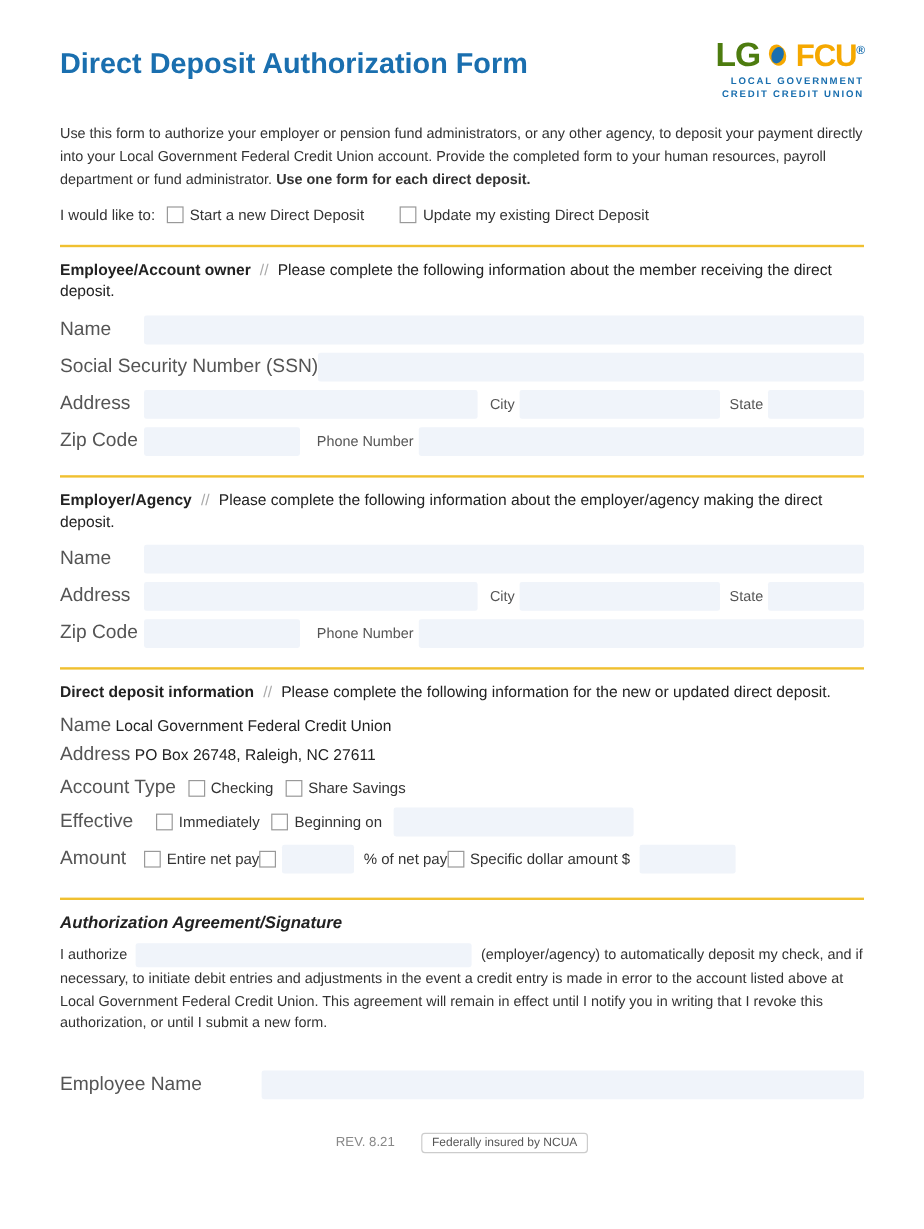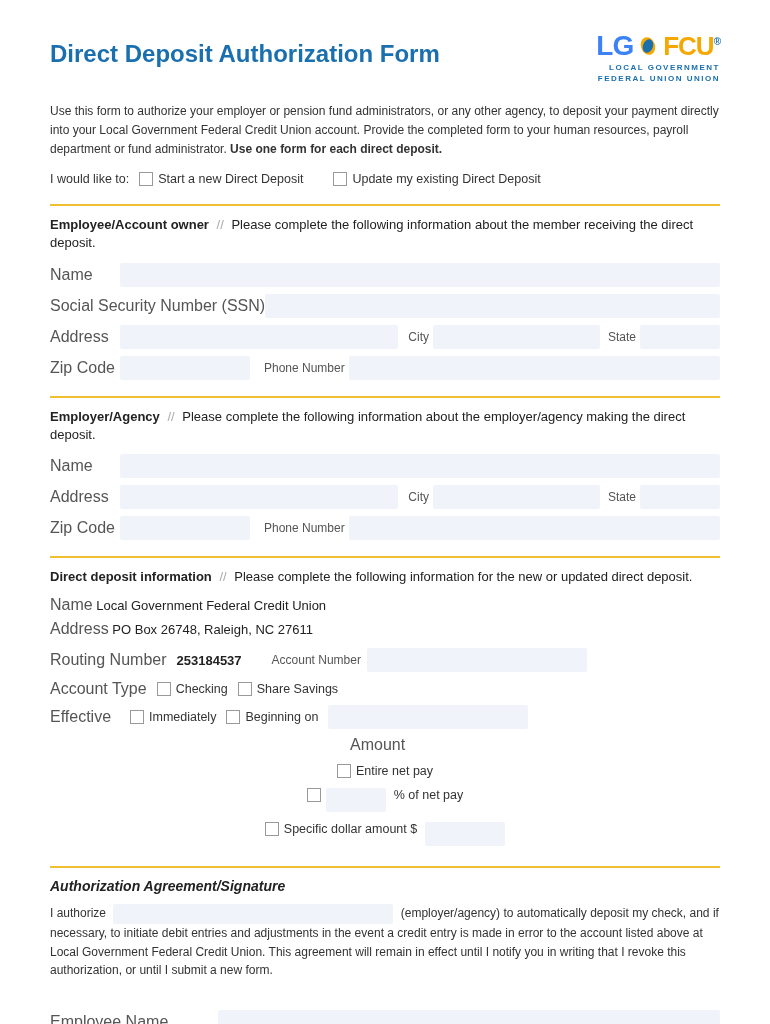--- a/index.html
+++ b/index.html
@@ -30,21 +30,21 @@
       align-items: flex-end;
     }
     .logo-box {
       display: flex;
       align-items: center;
       gap: 4px;
     }
     .logo-lg {
       font-size: 28px;
       font-weight: 900;
-      color: #3b82f6;
+      color: #4d7c0f;
       letter-spacing: -1px;
     }
     .logo-leaf {
       width: 22px;
       height: 22px;
     }
     .logo-fcu {
       font-size: 26px;
       font-weight: 900;
       color: #f5a800;
@@ -162,41 +162,39 @@
     }
     .check-row {
       display: flex;
       align-items: center;
       gap: 10px;
       margin-bottom: 7px;
       flex-wrap: wrap;
     }
     .check-item {
       display: flex;
-      align-items: flex-start;
+      align-items: center;
       gap: 5px;
       font-size: 12.5px;
       color: #333;
     }
     .check-field {
       height: 24px;
       background: #f0f4fa;
       border: none;
       border-radius: 2px;
       width: 200px;
       font-size: 12px;
       padding: 0 6px;
     }
     .amount-row {
       display: flex;
       align-items: center;
-      gap: 10px;
       margin-bottom: 20px;
       flex-wrap: wrap;
-      flex-direction: column;
     }
     .auth-section {
       border-top: 2px solid #f0c030;
       padding-top: 10px;
       margin-bottom: 12px;
     }
     .auth-title {
       font-size: 14px;
       font-weight: 900;
       font-style: italic;
@@ -278,21 +276,21 @@
       <span class="logo-lg">LG</span>
 
       <svg class="logo-leaf" viewBox="0 0 22 22" xmlns="http://www.w3.org/2000/svg">
         <ellipse cx="11" cy="11" rx="7" ry="9" fill="#f5a800" transform="rotate(-20 11 11)"></ellipse>
         <ellipse cx="11" cy="11" rx="5" ry="7" fill="#1a6faf" transform="rotate(20 11 11)"></ellipse>
       </svg>
       <span class="logo-fcu"><span>FCU</span><span class="logo-r">®</span></span>
     </div>
     <div class="logo-subtitle">
       <div>LOCAL GOVERNMENT</div>
-      <div>FEDERAL UNION UNION</div>
+      <div>CREDIT CREDIT UNION</div>
     </div>
   </div>
 </div>
 
 <div class="intro-text">
   <span>Use this form to authorize your employer or pension fund administrators, or any other agency, to deposit your payment directly into your Local Government Federal Credit Union account. Provide the completed form to your human resources, payroll department or fund administrator.</span> <strong>Use one form for each direct deposit.</strong>
 </div>
 
 <div class="would-like-row">
   <span>I would like to:</span>
@@ -375,30 +373,20 @@
     <span>Please complete the following information for the new or updated direct deposit.</span>
   </div>
   <div class="info-name-row">
     <span class="field-label">Name</span>
     <span class="static-value">Local Government Federal Credit Union</span>
   </div>
   <div class="info-addr-row">
     <span class="field-label">Address</span>
     <span class="static-value">PO Box 26748, Raleigh, NC 27611</span>
   </div>
-  <div class="routing-row">
-    <div class="routing-col">
-      <span class="field-label">Routing Number</span>
-      <span class="routing-value">253184537</span>
-    </div>
-    <div class="routing-col">
-      <span class="inner-label">Account Number</span>
-      <input class="field-input" type="text" style="width: 220px; flex: 0 0 auto;">
-    </div>
-  </div>
   <div class="check-row">
     <span class="field-label">Account Type</span>
     <label class="check-item">
       <span class="checkbox-input"></span>
       <span>Checking</span>
     </label>
     <label class="check-item">
       <span class="checkbox-input"></span>
       <span>Share Savings</span>
     </label>

